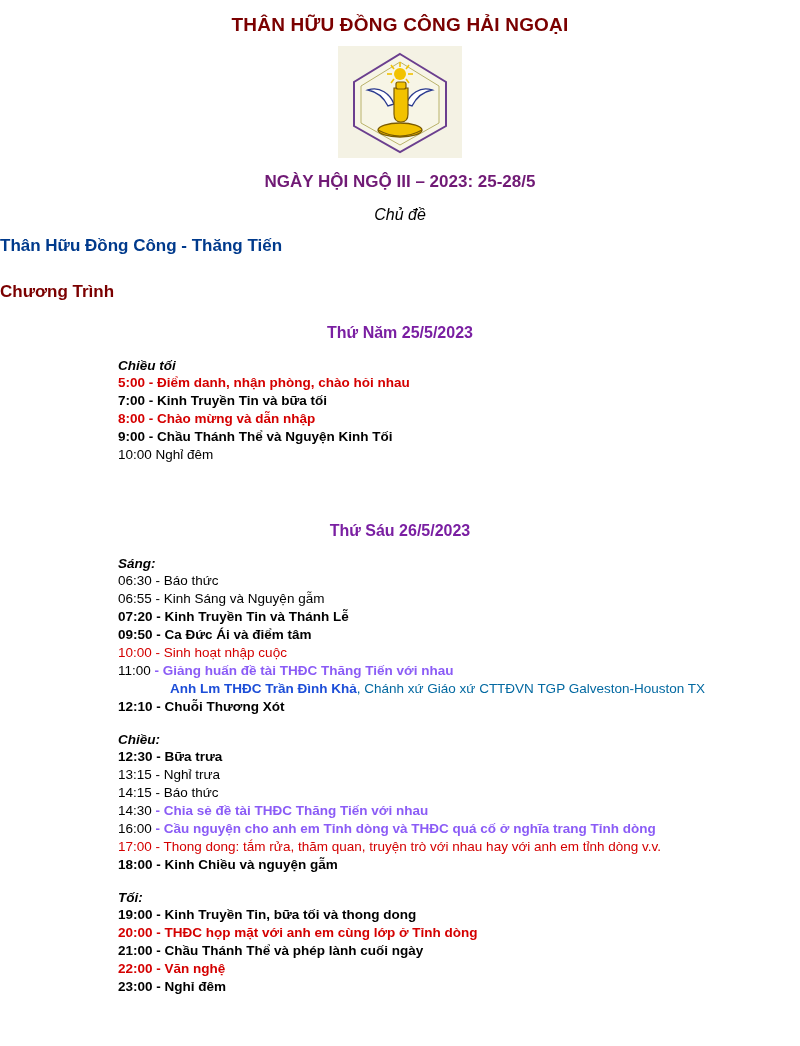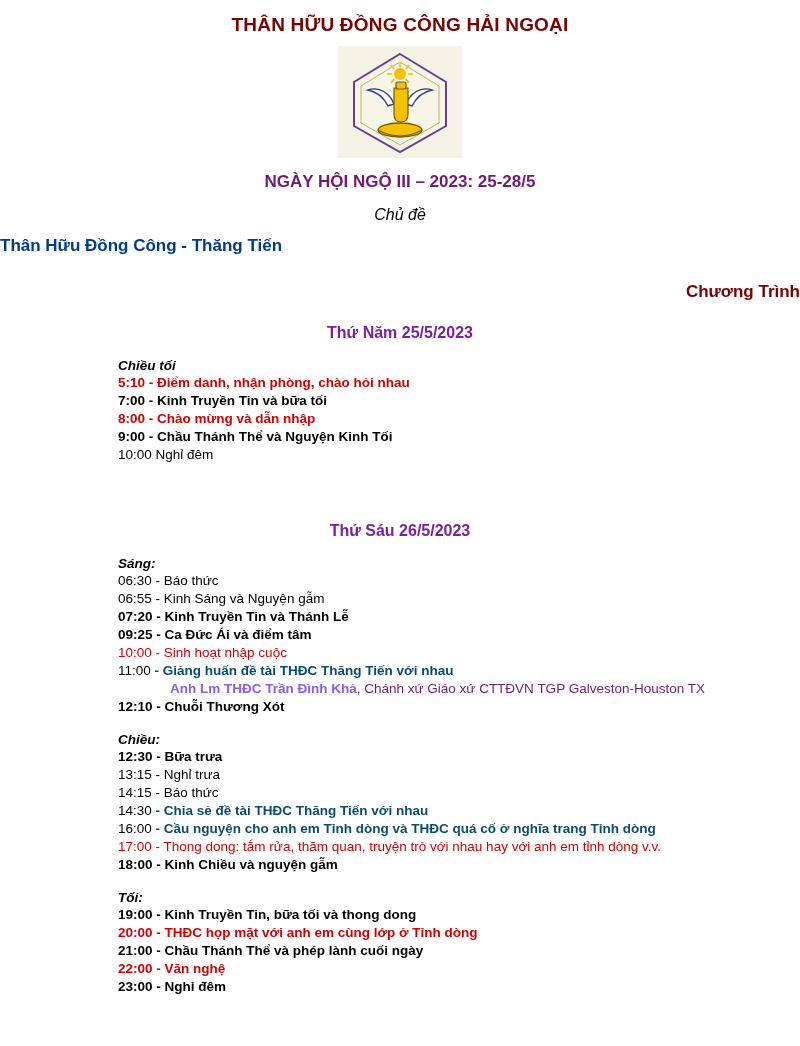--- a/index.html
+++ b/index.html
@@ -55,21 +55,21 @@
     margin: 8px 0 12px 0;
   }
   .theme-line {
     text-align: left;
     font-size: 17px;
     font-weight: bold;
     color: #003a8c;
     margin: 10px 0 22px 0;
   }
   .program-heading {
-    text-align: right;
+    text-align: left;
     font-size: 17px;
     font-weight: bold;
     color: #7b0000;
     margin: 26px 0 22px 0;
   }
   .day-heading {
     text-align: center;
     font-size: 16px;
     font-weight: bold;
     color: #7a1fa2;
@@ -101,23 +101,23 @@
   .entry.bold { font-weight: bold; }
   .entry.red { color: #d40000; }
   .entry.red .time { color: #d40000; }
   .entry.plain { color: #000000; font-weight: normal; }
   .entry.redtext-blacktime .time { color: #000000; }
   .sub-line {
     font-size: 13.5px;
     line-height: 18px;
     padding-left: 52px;
   }
-  .sub-line .hl { color: #8b5cf6; font-weight: bold; }
-  .sub-line .rest { color: #701a75; font-weight: normal; }
-  .entry .hl-red { color: #0c4a6e; font-weight: bold; }
+  .sub-line .hl { color: #1d4ed8; font-weight: bold; }
+  .sub-line .rest { color: #0369a1; font-weight: normal; }
+  .entry .hl-red { color: #8b5cf6; font-weight: bold; }
   .spacer-lg { height: 26px; }
 </style>
 </head>
 <body>
 
 <div class="page">
 
   <div class="doc-title">THÂN HỮU ĐỒNG CÔNG HẢI NGOẠI</div>
 
   <div class="logo-wrap">
@@ -152,21 +152,21 @@
 
   <div class="program-heading">Chương Trình</div>
 
   <div>
     <div class="day-heading">Thứ Năm 25/5/2023</div>
     <div class="schedule">
       <div class="session">
         <div class="session-title">Chiều tối</div>
 
         <div class="entry red bold">
-          <span class="time">5:10 </span>
+          <span class="time">5:00 </span>
           <span>- Điểm danh, nhận phòng, chào hỏi nhau</span>
         </div>
         <div class="entry bold">
           <span class="time">7:00 </span>
           <span>- Kinh Truyền Tin và bữa tối</span>
         </div>
         <div class="entry red bold">
           <span class="time">8:00 </span>
           <span>- Chào mừng và dẫn nhập</span>
         </div>
@@ -197,21 +197,21 @@
         </div>
         <div class="entry plain">
           <span class="time">06:55 </span>
           <span>- Kinh Sáng và Nguyện gẫm</span>
         </div>
         <div class="entry bold">
           <span class="time">07:20 </span>
           <span>- Kinh Truyền Tin và Thánh Lễ</span>
         </div>
         <div class="entry bold">
-          <span class="time">09:25 </span>
+          <span class="time">09:50 </span>
           <span>- Ca Đức Ái và điểm tâm</span>
         </div>
         <div class="entry red">
           <span class="time">10:00 </span>
           <span>- Sinh hoạt nhập cuộc</span>
         </div>
         <div class="entry redtext-blacktime">
           <span class="time">11:00 </span>
           <span class="hl-red">- Giảng huấn đề tài THĐC Thăng Tiến với nhau</span>
         </div>

